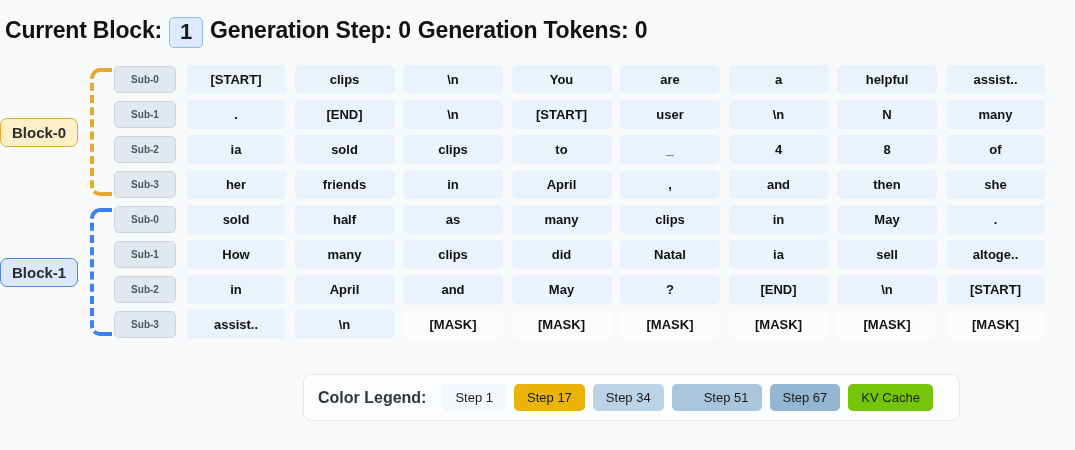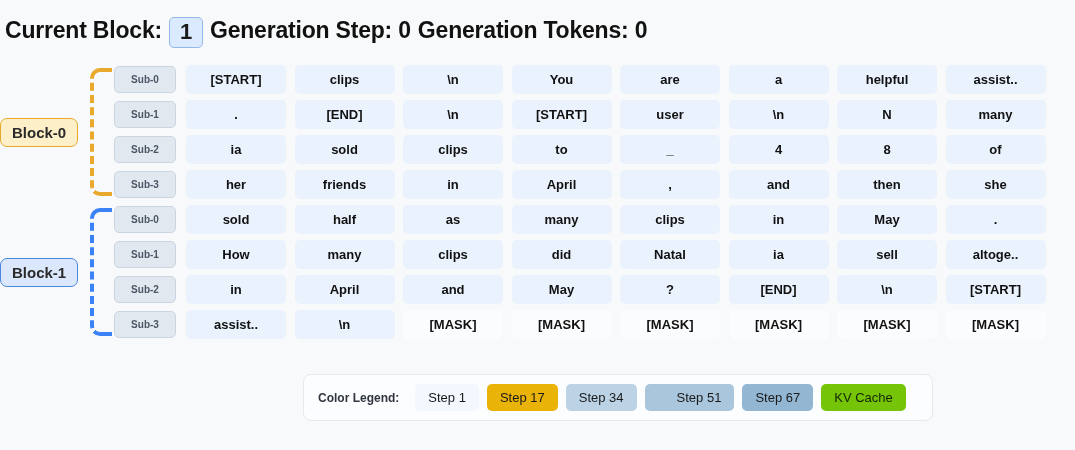--- a/index.html
+++ b/index.html
@@ -155,21 +155,21 @@
     top: 374px;
     display: flex;
     align-items: center;
     background: #fcfdfe;
     border: 1px solid #e6eaef;
     border-radius: 8px;
     padding: 9px 14px;
     box-sizing: border-box;
   }
   .legend-title {
-    font-size: 12px;
+    font-size: 16px;
     font-weight: bold;
     color: #2f3640;
     margin-right: 16px;
     white-space: nowrap;
   }
   .swatch {
     height: 27px;
     padding: 0 13px;
     border-radius: 5px;
     display: flex;

